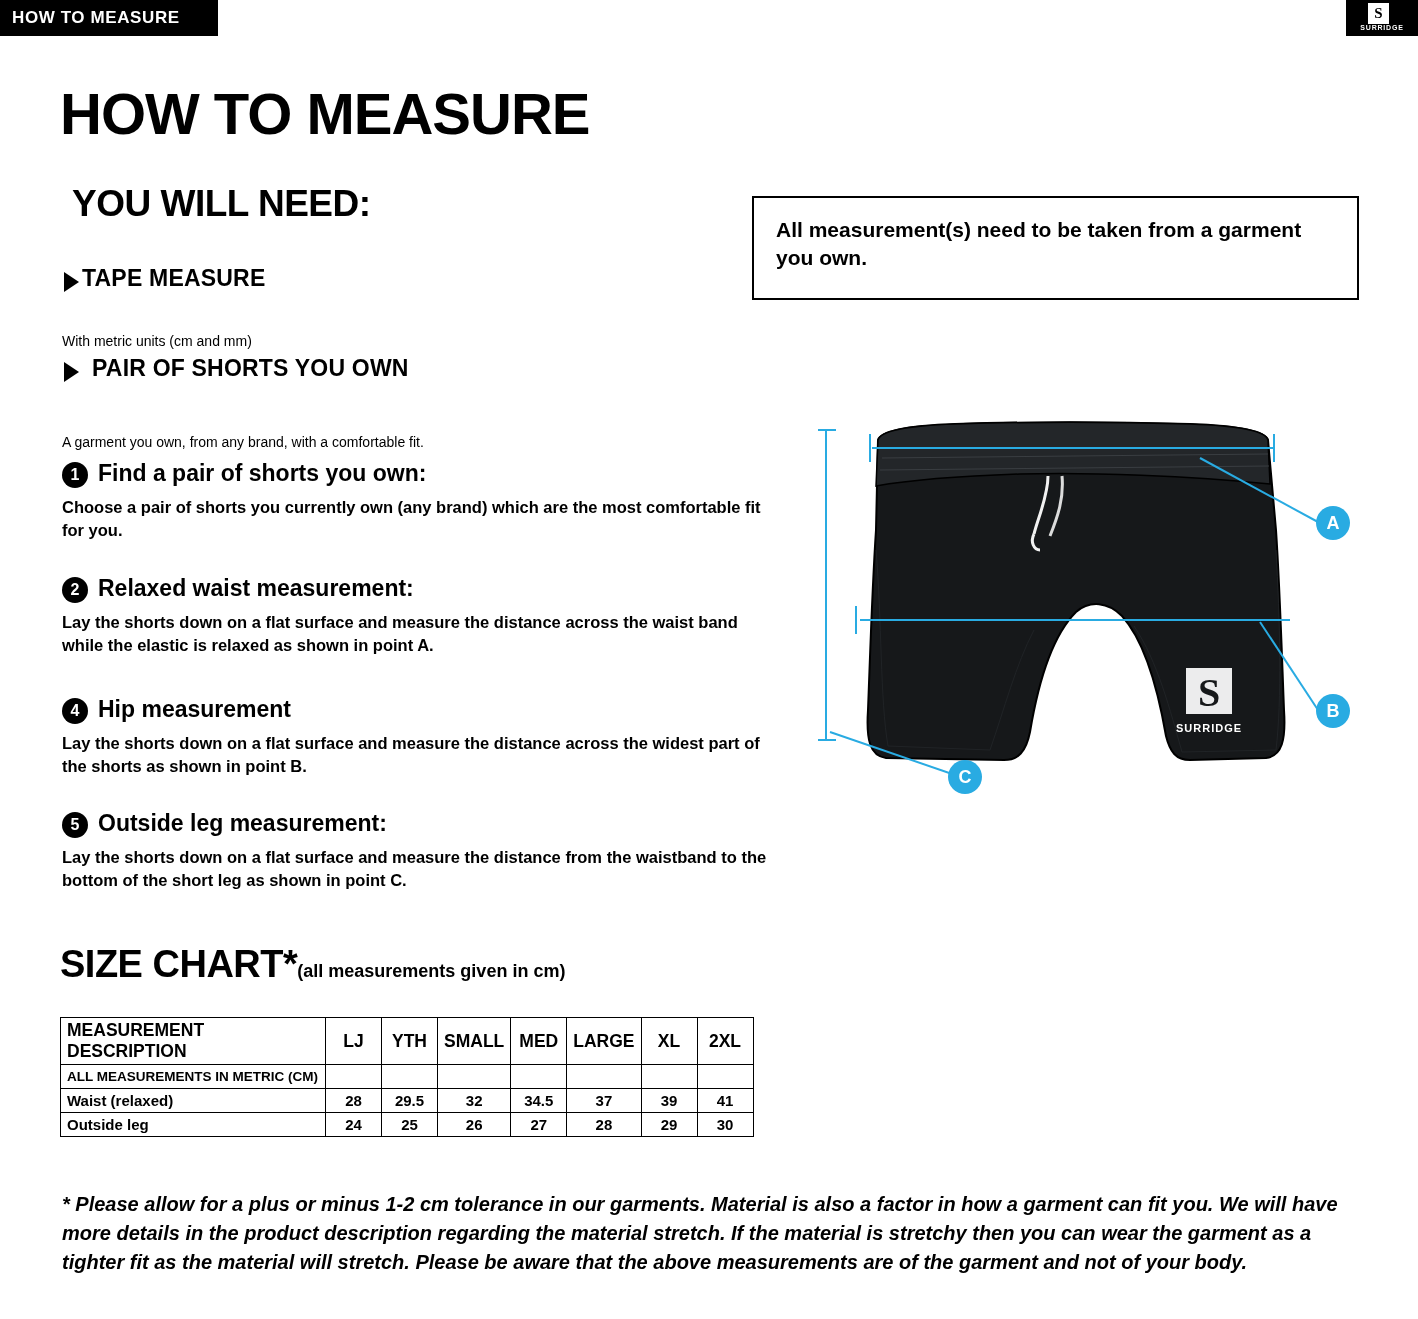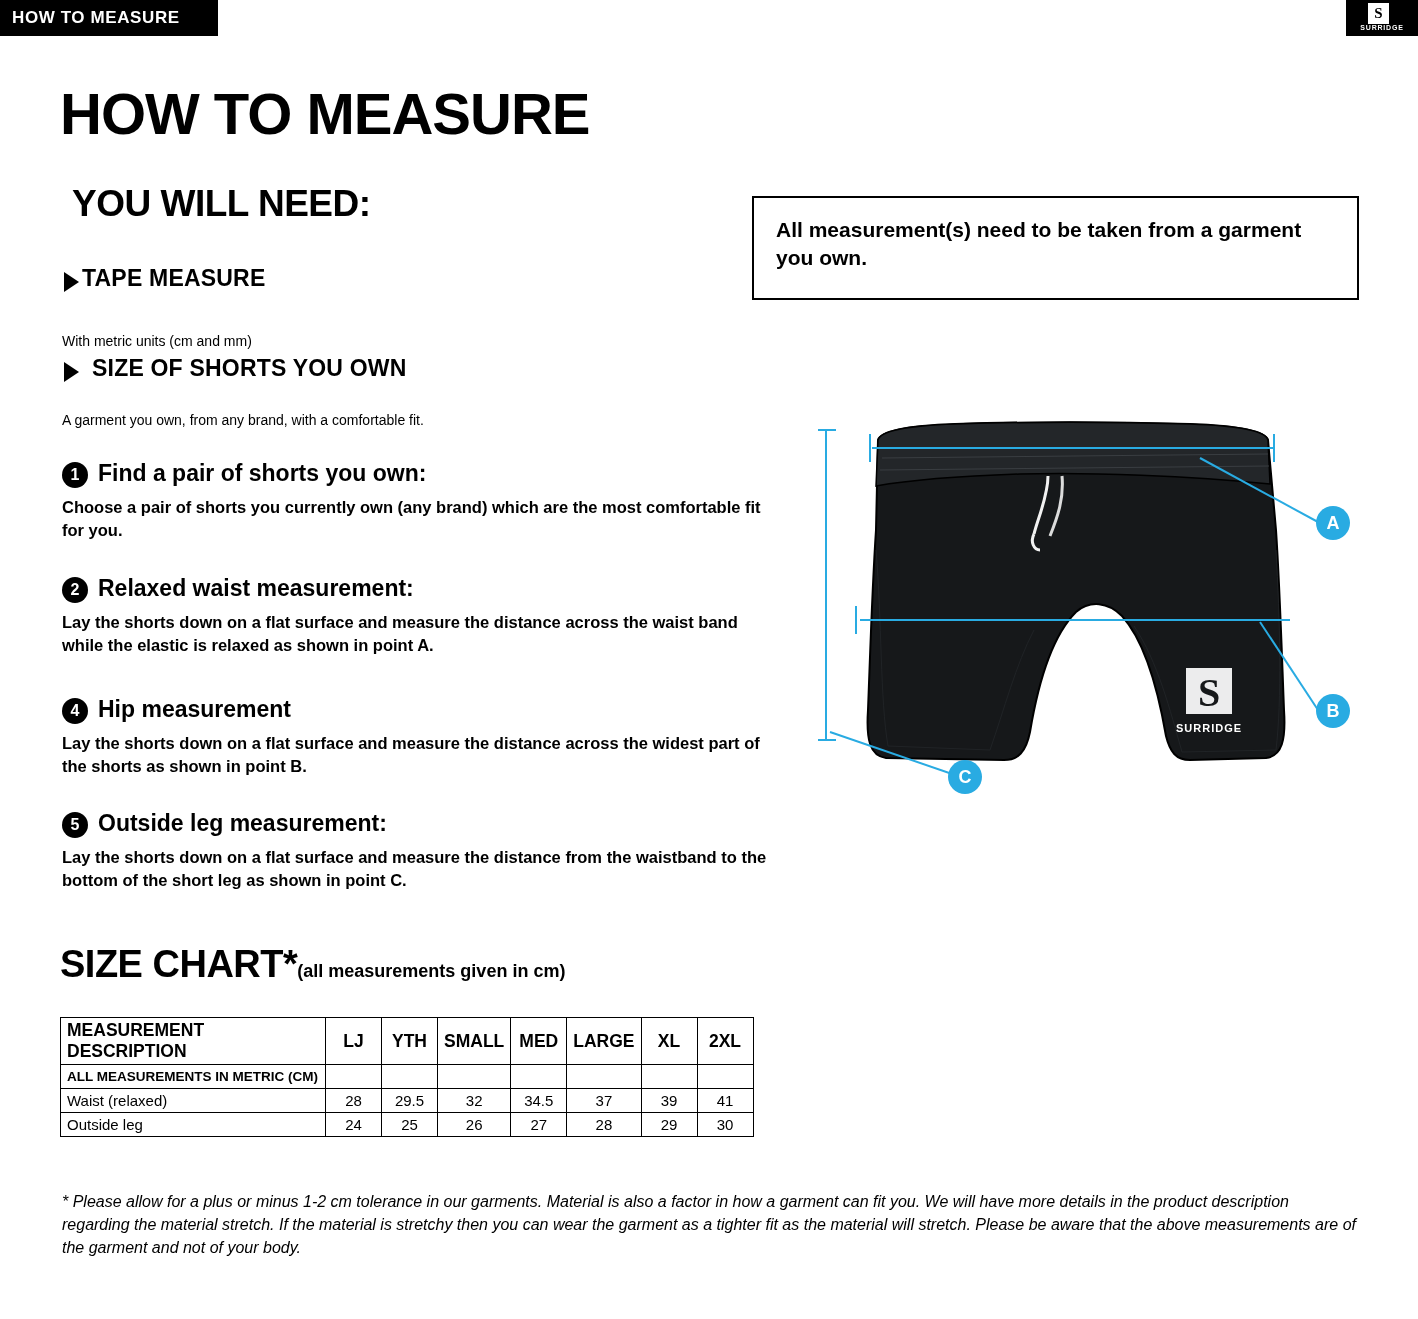--- a/index.html
+++ b/index.html
@@ -179,21 +179,21 @@
     position: absolute;
     left: 60px;
     top: 1017px;
     border-collapse: collapse;
     font-size: 15px;
   }
   table.size td, table.size th {
     border: 1px solid #000000;
     padding: 2px 6px;
     text-align: center;
-    font-weight: normal;
+    font-weight: bold;
     height: 24px;
   }
   table.size thead th {
     font-size: 17.5px;
     font-weight: bold;
     height: 30px;
   }
   table.size thead th.desc {
     text-align: left;
     width: 265px;
@@ -208,23 +208,23 @@
   table.size .colw { width: 56px; margin-top: 30px; }
   table.size .colw-sm { width: 66px; }
   table.size .colw-lg { width: 68px; }
 
   
   .footnote {
     position: absolute;
     left: 62px;
     top: 1190px;
     width: 1296px;
-    font-size: 16px;
+    font-size: 20px;
     font-style: italic;
-    font-weight: normal;
+    font-weight: bold;
     line-height: 1.45;
   }
 
   
   .illus {
     position: absolute;
     left: 790px;
     top: 410px;
     width: 600px;
     height: 420px;
@@ -261,22 +261,22 @@
 </div>
 
 <div class="need-item" style="left:62px; top:268px; width:700px; height:60px;">
   <span class="tri" style="left:2px; top:4px;"></span>
   <span class="need-title" style="left:20px; top:-3px;">TAPE MEASURE</span>
   <span class="need-sub" style="left:0px; top:32px;">With metric units (cm and mm)</span>
 </div>
 
 <div class="need-item" style="left:62px; top:358px; width:700px; height:60px;">
   <span class="tri" style="left:2px; top:4px;"></span>
-  <span class="need-title" style="left:30px; top:-3px;">SIZE OF SHORTS YOU OWN</span>
-  <span class="need-sub" style="left:0px; top:21px;">A garment you own, from any brand, with a comfortable fit.</span>
+  <span class="need-title" style="left:30px; top:-3px;">PAIR OF SHORTS YOU OWN</span>
+  <span class="need-sub" style="left:0px; top:43px;">A garment you own, from any brand, with a comfortable fit.</span>
 </div>
 
 <div class="step" style="left:62px; top:462px;">
   <span class="badge">1</span>
   <span class="step-title">Find a pair of shorts you own:</span>
   <span class="step-body">Choose a pair of shorts you currently own (any brand) which are the most comfortable fit for you.</span>
 </div>
 
 <div class="step" style="left:62px; top:577px;">
   <span class="badge">2</span>

